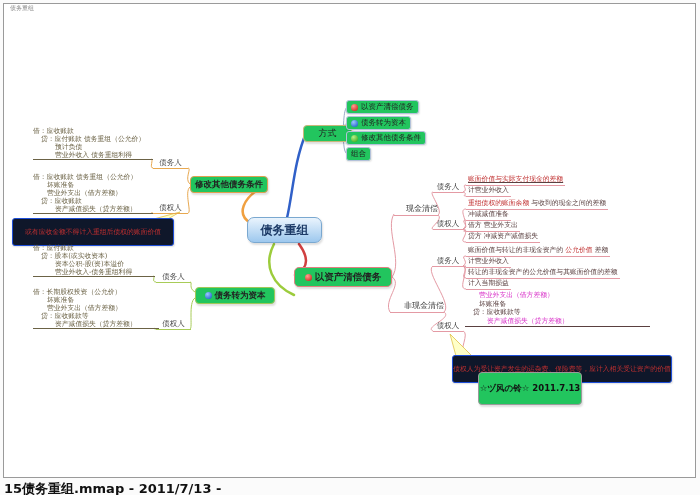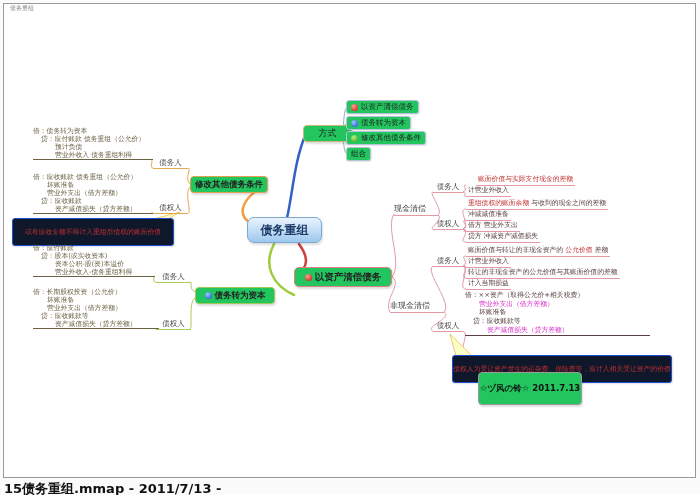--- a/index.html
+++ b/index.html
@@ -31,21 +31,21 @@
     font-size:8.5px;font-weight:bold;color:#111;}
 
   .ball{width:7px;height:7px;border-radius:50%;display:inline-block;flex:0 0 auto;}
   .ball.red{background:radial-gradient(circle at 35% 30%,#ffa090,#c81010);}
   .ball.blue{background:radial-gradient(circle at 35% 30%,#9cc8ff,#1050c8);}
   .ball.green{background:radial-gradient(circle at 35% 30%,#b8f088,#2ca010);}
 
   .lbl{position:absolute;font-size:7.5px;line-height:11px;height:11px;color:#444;
     text-align:center;border-bottom:1px solid;}
   .big-lbl{position:absolute;font-size:8px;line-height:12px;height:12px;color:#333;
-    text-align:left;border-bottom:1px solid;}
+    text-align:right;border-bottom:1px solid;}
   .ul-o{border-color:#e8a850;}
   .ul-g{border-color:#a8cc58;}
   .ul-p{border-color:#e49aa4;}
 
   .notes{position:absolute;font-size:6.8px;line-height:8px;color:#6b6245;
     border-bottom:1px solid;box-sizing:border-box;}
   .notes div{white-space:nowrap;}
   .rn{color:#5a4040;line-height:8.7px;}
   .i8{padding-left:8px;}.i14{padding-left:14px;}.i22{padding-left:22px;}
 
@@ -132,21 +132,21 @@
   <span class="ball green"></span>
   <span>修改其他债务条件</span>
 </div>
 <div class="node mitem" style="left:346px;top:147px;">
   <span>组合</span>
 </div>
 
 <div id="modify" class="node">修改其他债务条件</div>
 <div class="lbl ul-o" style="left:153px;top:157px;width:35px;">债务人</div>
 <div class="notes ul-o" style="left:33px;top:127px;width:120px;">
-  <div>借：债务转为资本</div>
+  <div>借：应收账款</div>
   <div class="i8">贷：应付账款 债务重组（公允价）</div>
   <div class="i22">预计负债</div>
   <div class="i22">营业外收入 债务重组利得</div>
 </div>
 <div class="lbl ul-o" style="left:153px;top:202px;width:35px;">债权人</div>
 <div class="notes ul-o" style="left:33px;top:173px;width:120px;">
   <div>借：应收账款 债务重组（公允价）</div>
   <div class="i14">坏账准备</div>
   <div class="i14">营业外支出（借方差额）</div>
   <div class="i8">贷：应收账款</div>
@@ -174,21 +174,21 @@
   <div class="i22">资产减值损失（贷方差额）</div>
 </div>
 
 <div id="asset" class="node">
   <span class="ball red"></span>
   <span>以资产清偿债务</span>
 </div>
 
 <div class="big-lbl ul-p" style="left:394px;top:203px;width:44px;">现金清偿</div>
 <div class="lbl ul-p" style="left:433px;top:181px;width:30px;">债务人</div>
-<div class="leaf" style="left:476px;top:175px;">
+<div class="leaf" style="left:466px;top:175px;text-decoration:underline;">
   <span class="red-t">账面价值与实际支付现金的差额</span>
 </div>
 <div class="leaf" style="left:466px;top:186px;">计营业外收入</div>
 
 <div class="lbl ul-p" style="left:433px;top:218px;width:30px;">债权人</div>
 <div class="leaf" style="left:466px;top:199px;">
   <span class="red-t">重组债权的账面余额</span><span> 与收到的现金之间的差额</span>
 </div>
 <div class="leaf" style="left:466px;top:210px;">冲减减值准备</div>
 <div class="leaf" style="left:466px;top:221px;">借方 营业外支出</div>
@@ -198,21 +198,20 @@
 <div class="lbl ul-p" style="left:433px;top:255px;width:30px;">债务人</div>
 <div class="leaf" style="left:466px;top:246px;">
   <span>账面价值与转让的非现金资产的 </span><span class="red-t">公允价值</span><span> 差额</span>
 </div>
 <div class="leaf" style="left:466px;top:257px;">计营业外收入</div>
 <div class="leaf" style="left:466px;top:268px;">转让的非现金资产的公允价值与其账面价值的差额</div>
 <div class="leaf" style="left:466px;top:279px;">计入当期损益</div>
 
 <div class="lbl ul-p" style="left:433px;top:320px;width:30px;">债权人</div>
 <div class="notes ul-p rn" style="left:465px;top:291px;width:185px;">
-  <div>借：××资产（取得公允价+相关税费）</div>
   <div class="i14 mag-t">营业外支出（借方差额）</div>
   <div class="i14">坏账准备</div>
   <div class="i8">贷：应收账款等</div>
   <div class="i22 mag-t">资产减值损失（贷方差额）</div>
 </div>
 <div class="callout" style="left:452px;top:355px;width:220px;height:13px;">债权人为受让资产发生的运杂费、保险费等，应计入相关受让资产的价值</div>
 
 <div id="sig" class="node">☆ヅ风の铃☆ 2011.7.13</div>
 <div class="footer">15债务重组.mmap - 2011/7/13 -</div>
 

